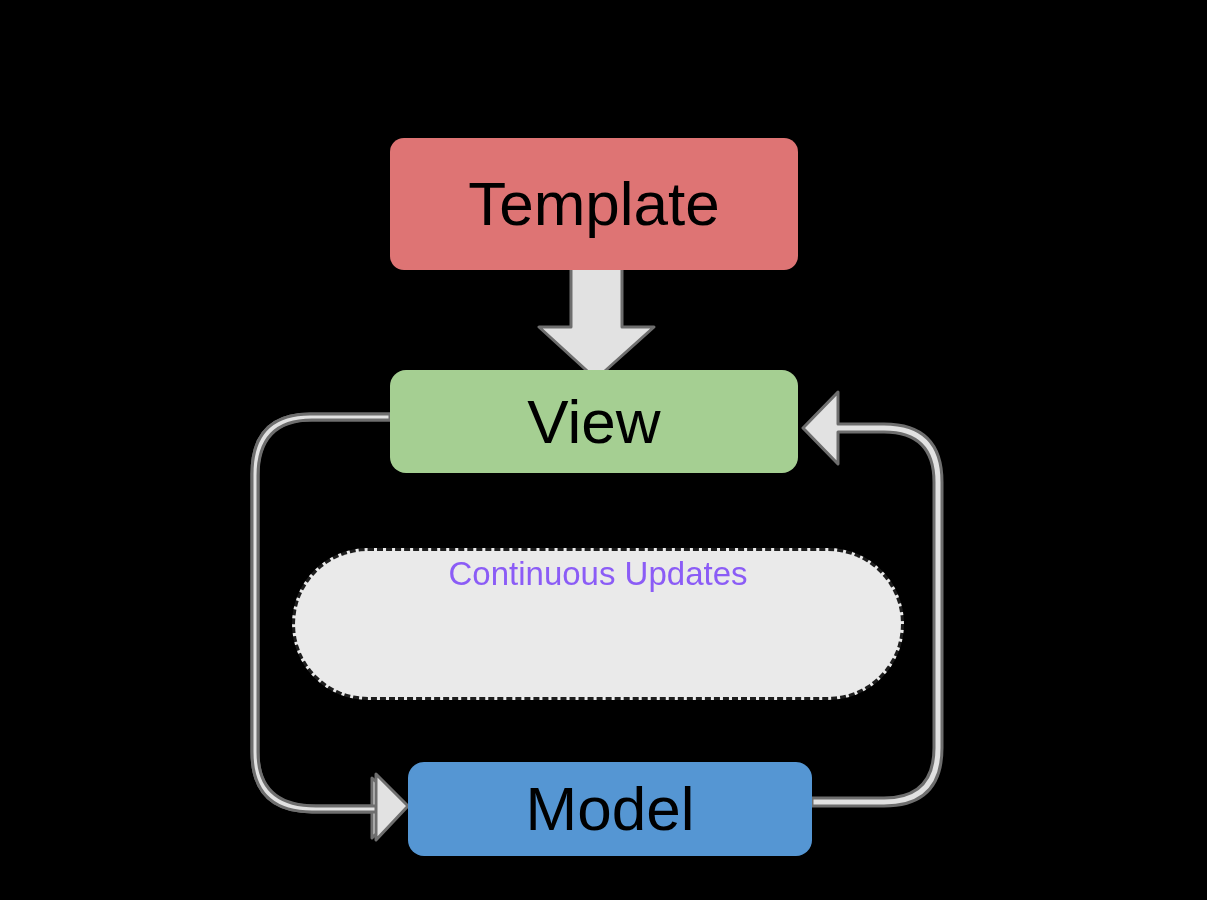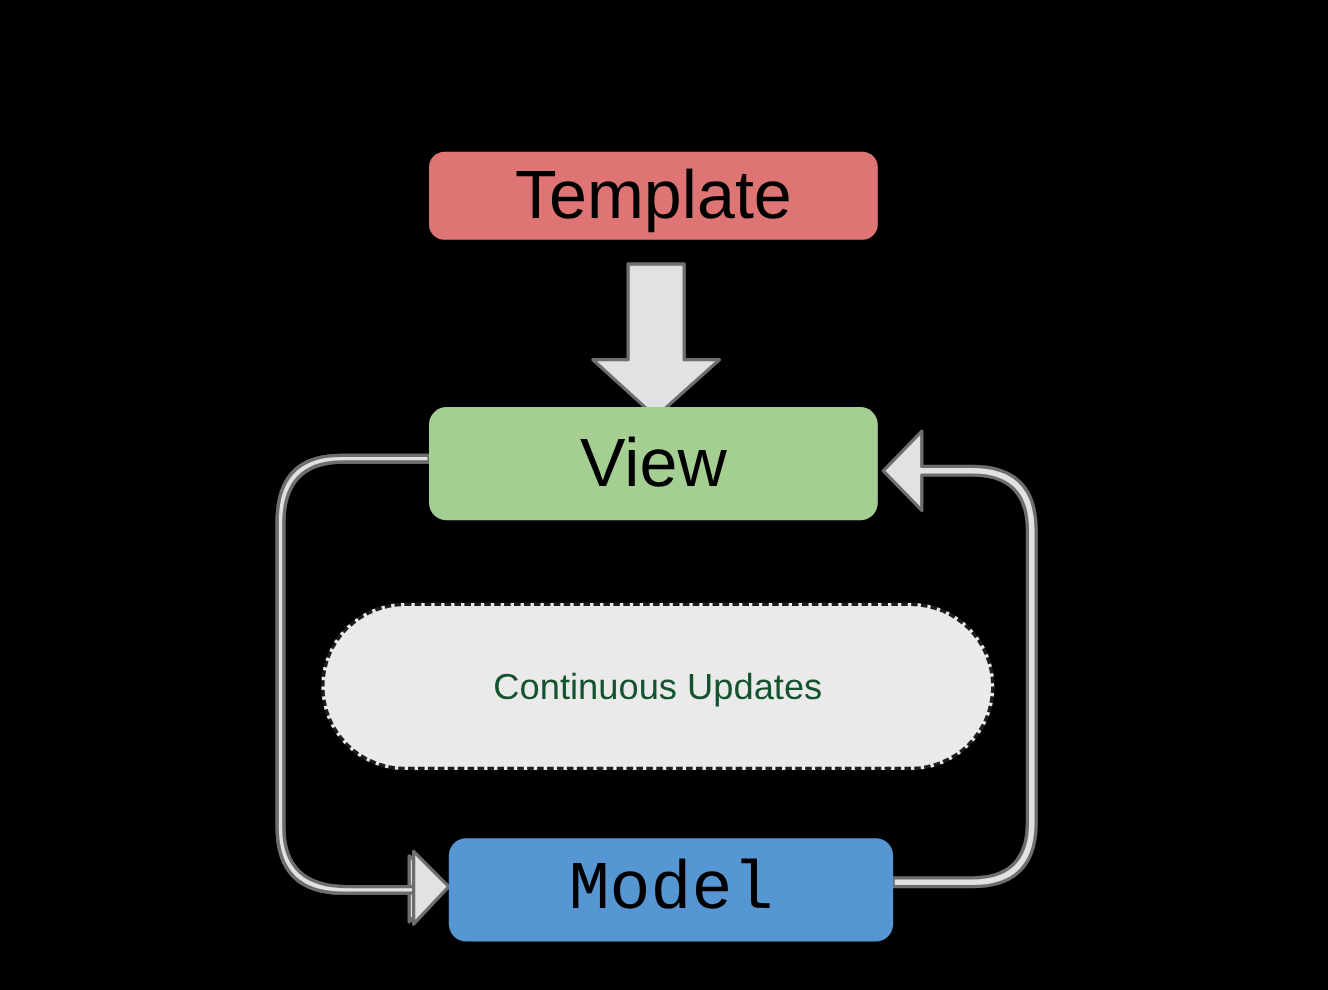--- a/index.html
+++ b/index.html
@@ -35,21 +35,21 @@
     box-sizing: border-box;
     color: #000000;
     line-height: 1;
     white-space: nowrap;
     z-index: 3;
   }
   #node-template {
     left: 390px;
     top: 138px;
     width: 408px;
-    height: 80px;
+    height: 132px;
     background: #DE7474;
     border-radius: 14px;
     font-size: 62px;
     align-items: center;
   }
   #node-view {
     left: 390px;
     top: 370px;
     width: 408px;
     height: 103px;
@@ -58,37 +58,36 @@
     font-size: 62px;
   }
   #node-model {
     left: 408px;
     top: 762px;
     width: 404px;
     height: 94px;
     background: #5596D3;
     border-radius: 16px;
     font-size: 62px;
-    font-family: Liberation Mono, monospace;
   }
   #node-note {
     position: absolute;
     left: 292px;
     top: 548px;
     width: 612px;
     height: 152px;
     background: #EAEAEA;
     border: 3px dashed #1d1d1d;
     border-radius: 76px;
     box-sizing: border-box;
     display: flex;
     flex-direction: column;
     align-items: center;
-    justify-content: center;
-    color: #14532d;
+    justify-content: space-between;
+    color: #8b5cf6;
     font-size: 33px;
     line-height: 1.42;
     z-index: 3;
     white-space: nowrap;
   }
   .note-line { display: block; }
 </style>
 </head>
 <body>
 

